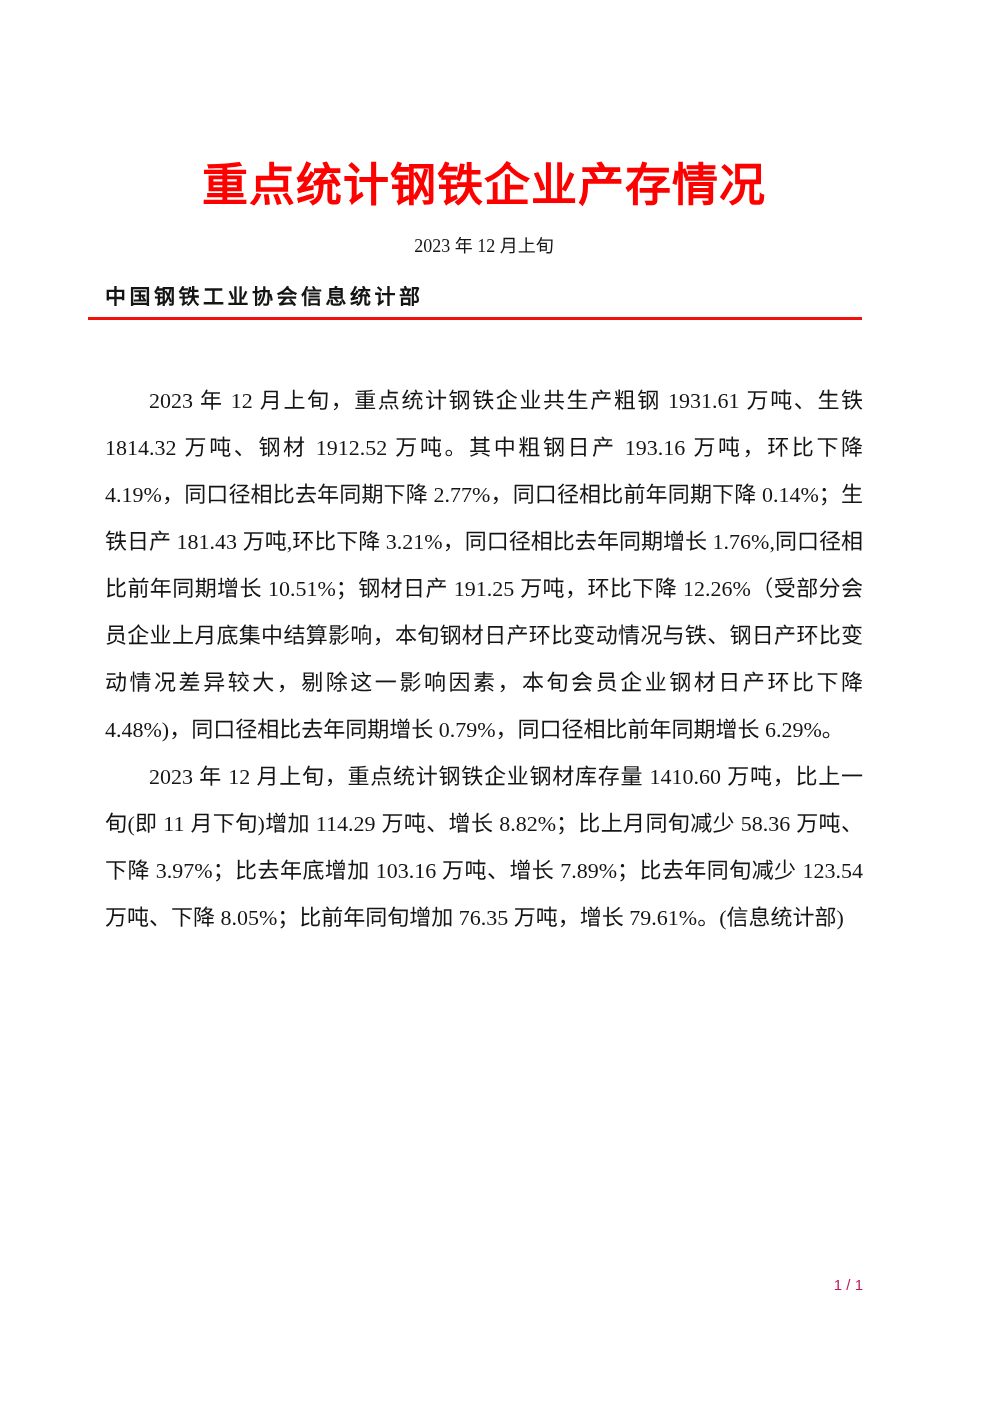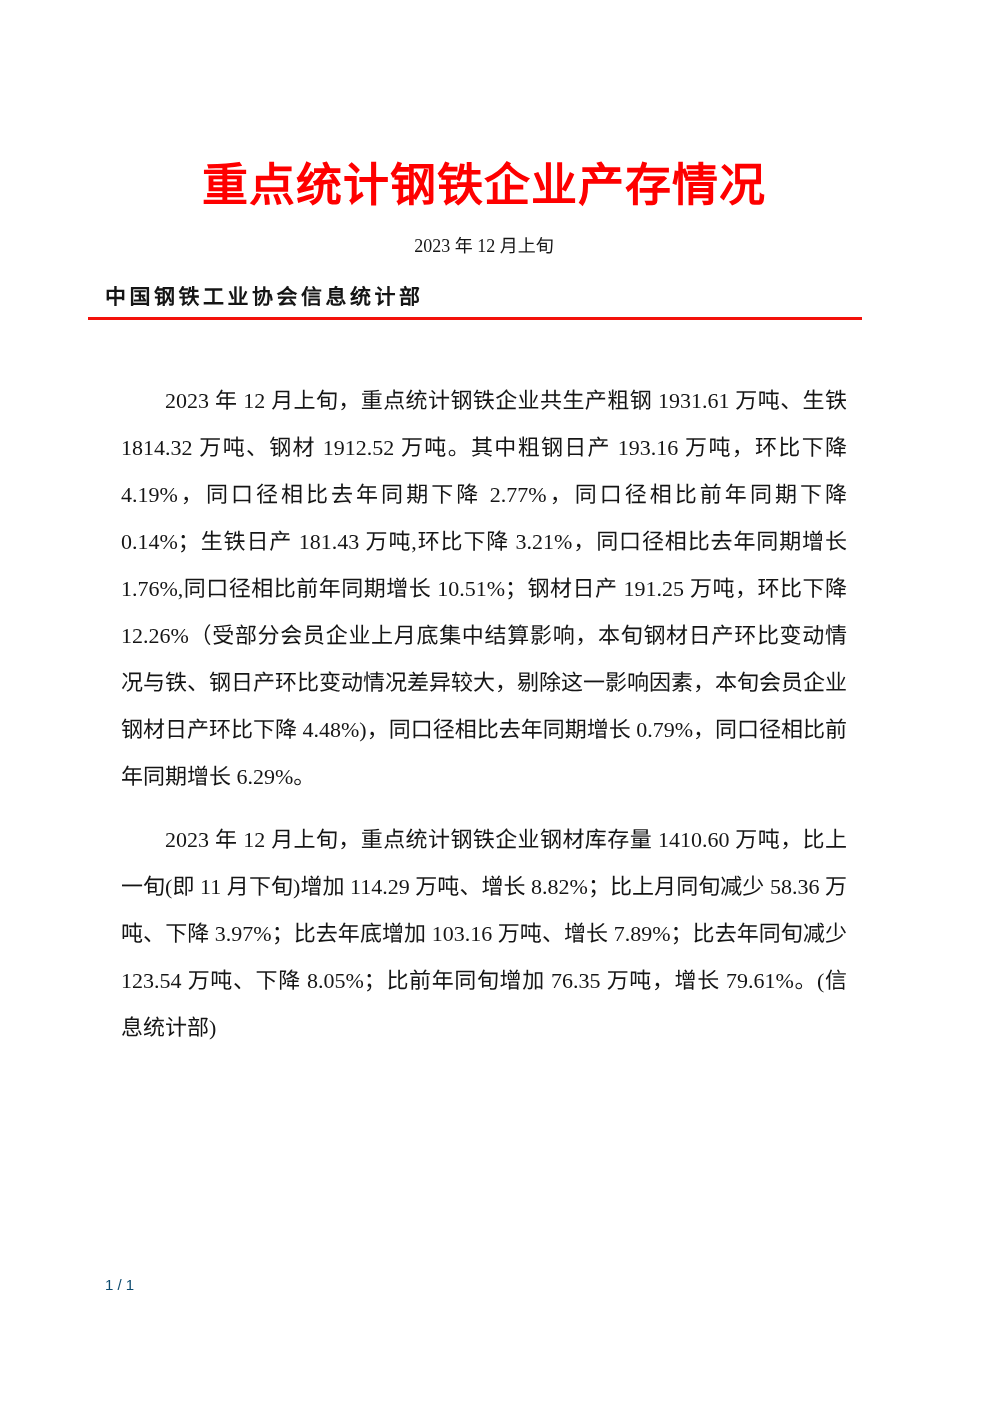--- a/index.html
+++ b/index.html
@@ -54,33 +54,33 @@
     background: var(--rule-color, #f3120b);
   }
   .doc-body {
     margin-top: 57px;
     font-size: 22px;
     line-height: 47px;
     text-align: justify;
     text-justify: inter-ideograph;
   }
   .doc-body p {
-    margin: 16px;
+    margin: 0;
     padding: 0;
     text-indent: 2em;
   }
   .page-number {
     position: absolute;
     top: 1276px;
     left: 105px;
     width: 758px;
-    text-align: left;
+    text-align: right;
     font-family: "Liberation Sans", "DejaVu Sans", sans-serif;
     font-size: 15px;
-    color: #0c4a6e;
+    color: #be185d;
   }
 </style>
 </head>
 <body>
 
 <div class="page">
   <div class="content">
 
     <h1 class="doc-title">重点统计钢铁企业产存情况</h1>
 

